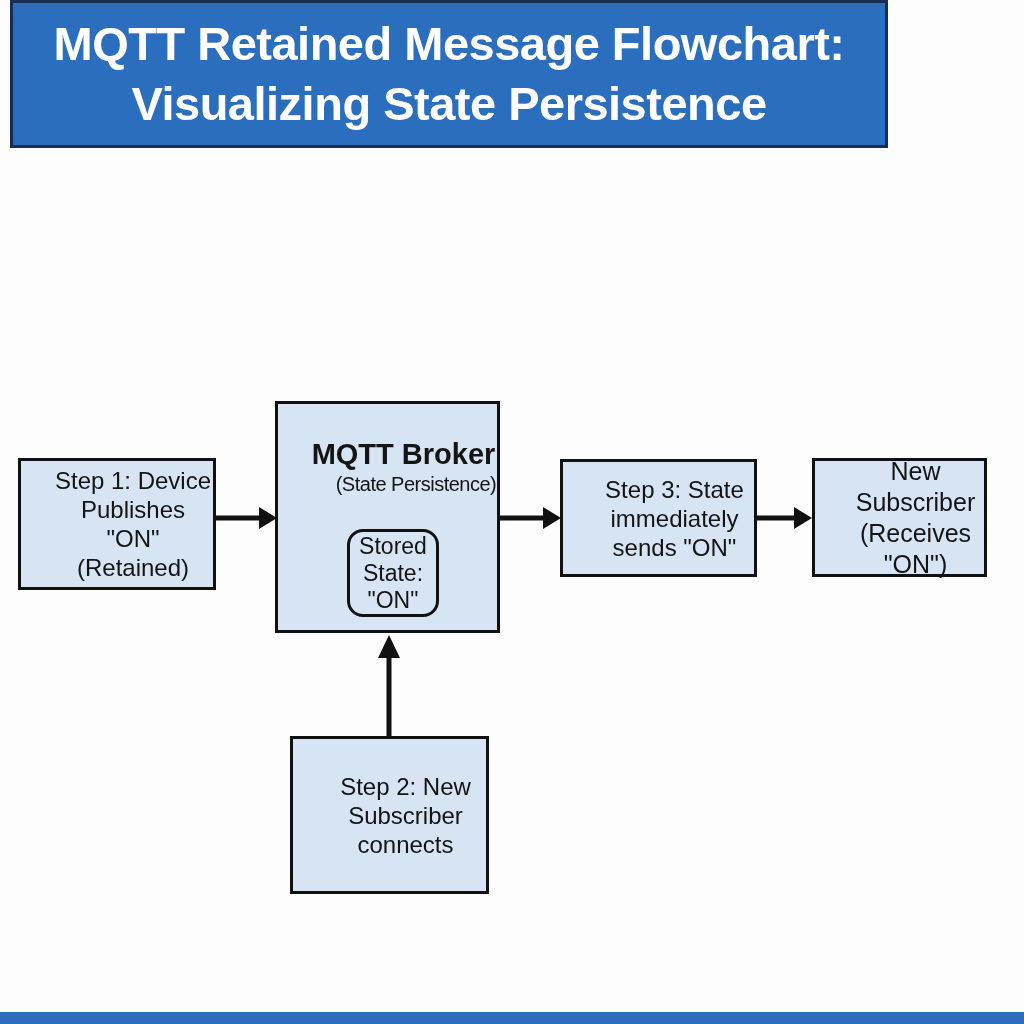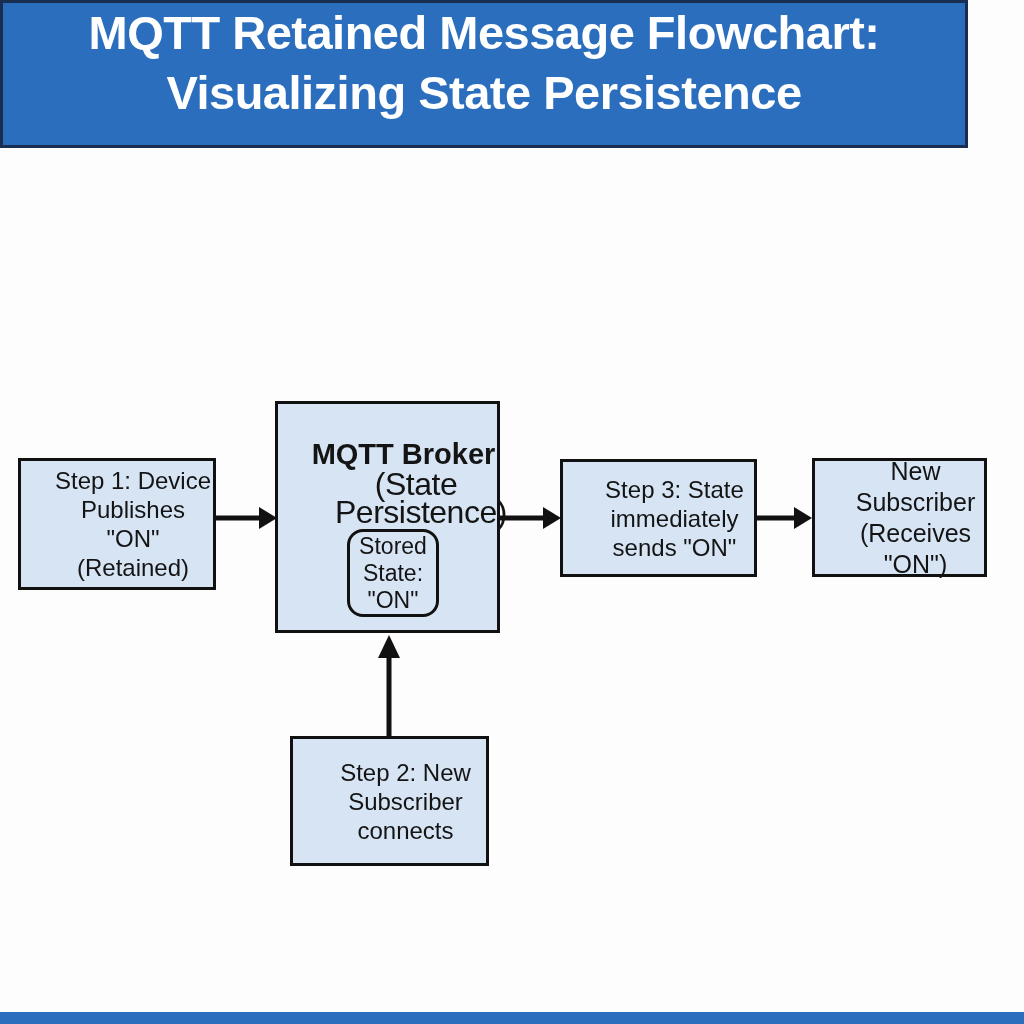--- a/index.html
+++ b/index.html
@@ -12,27 +12,28 @@
     position: relative;
     width: 1024px;
     height: 1024px;
     background: var(--page_bg, #fdfdfd);
     overflow: hidden;
   }
 
   
   .banner {
     position: absolute;
-    left: 0; top: 0;
-    width: 968px;
+    left: 10px; top: 0;
+    width: 878px;
     height: 148px;
     box-sizing: border-box;
     background: var(--banner_bg, #2b6ebd);
     border: 3px solid var(--banner_border, #1a2e52);
     display: flex;
+    align-items: center;
     justify-content: center;
   }
   .banner h1 {
     margin: 0;
     padding: 0 10px;
     color: var(--banner_text, #ffffff);
     font-size: 47px;
     font-weight: 700;
     line-height: 1.28;
     letter-spacing: -0.5px;
@@ -61,38 +62,38 @@
     justify-content: center;
     text-align: center;
     font-size: 24px;
     line-height: 29px;
     white-space: pre-line;
     padding-left: 32px;
   }
   .node-step1      { left: 18px;  top: 458px; width: 198px; height: 132px; }
   .node-step3      { left: 560px; top: 459px; width: 197px; height: 118px; }
   .node-subscriber { left: 812px; top: 458px; width: 175px; height: 119px; font-size: 25px; line-height: 31px; }
-  .node-step2      { left: 290px; top: 736px; width: 199px; height: 130px; }
+  .node-step2      { left: 290px; top: 736px; width: 199px; height: 158px; }
 
   .node-broker {
     left: 275px; top: 401px; width: 225px; height: 232px;
     display: block;
     white-space: normal;
   }
   .broker-title {
     margin-top: 34px;
     text-align: center;
     font-size: 29px;
     font-weight: 700;
     line-height: 32px;
     color: var(--text, #141414);
   }
   .broker-subtitle {
     text-align: center;
-    font-size: 32px;
+    font-size: 20px;
     line-height: 28px;
     letter-spacing: -0.5px;
     color: var(--text, #141414);
     margin-left: 25px;
   }
   .stored-state-box {
     position: absolute;
     left: 69px; top: 125px;
     width: 92px; height: 88px;
     box-sizing: border-box;

